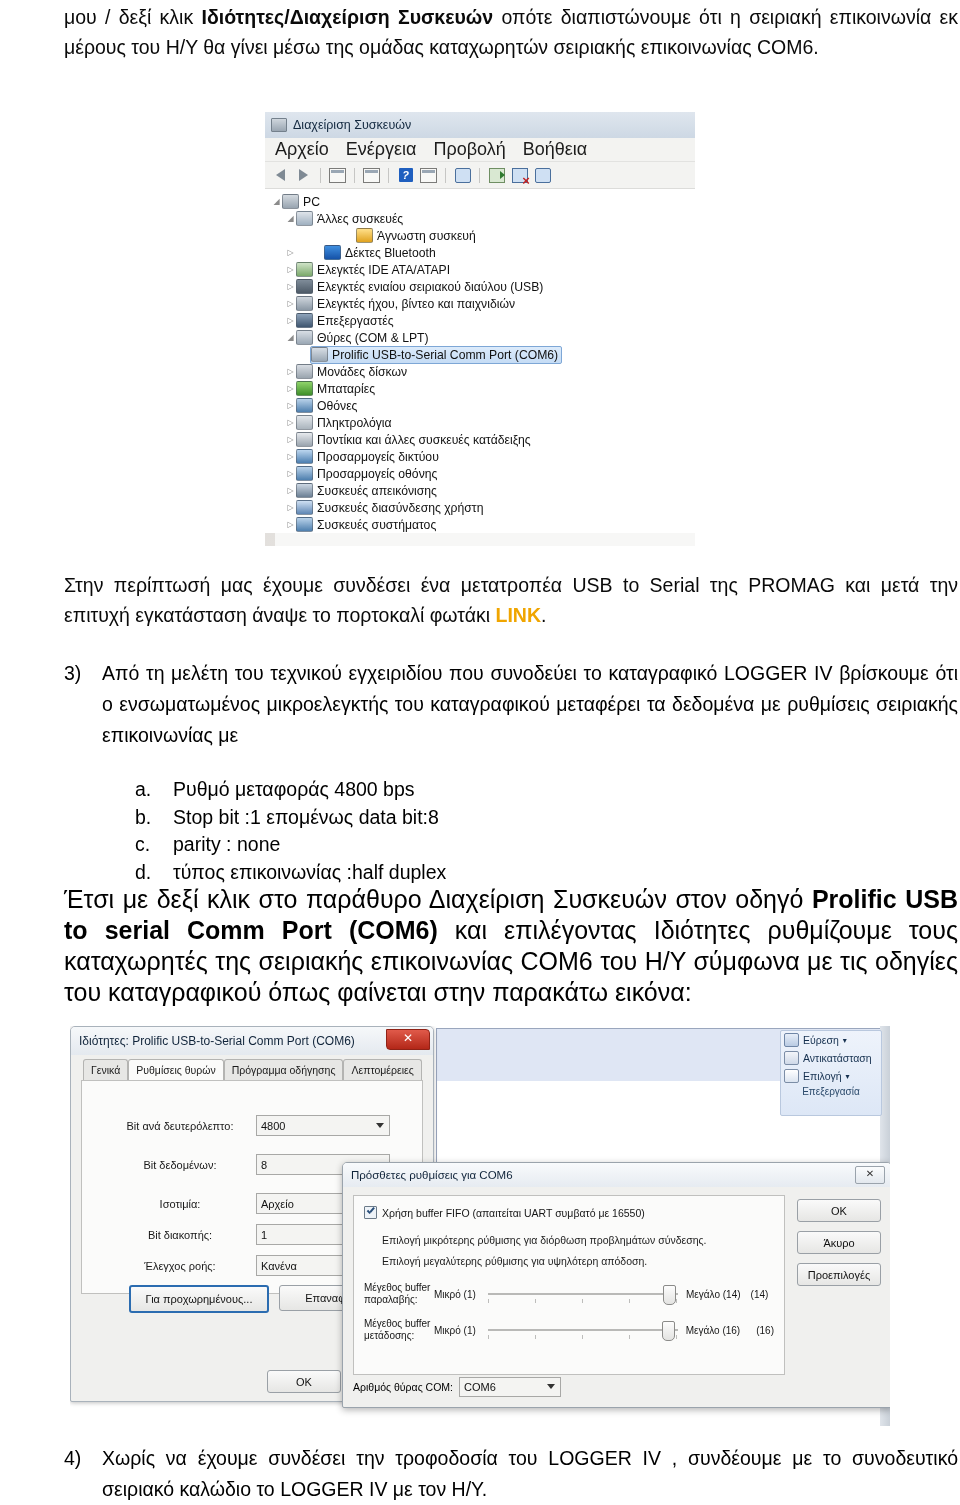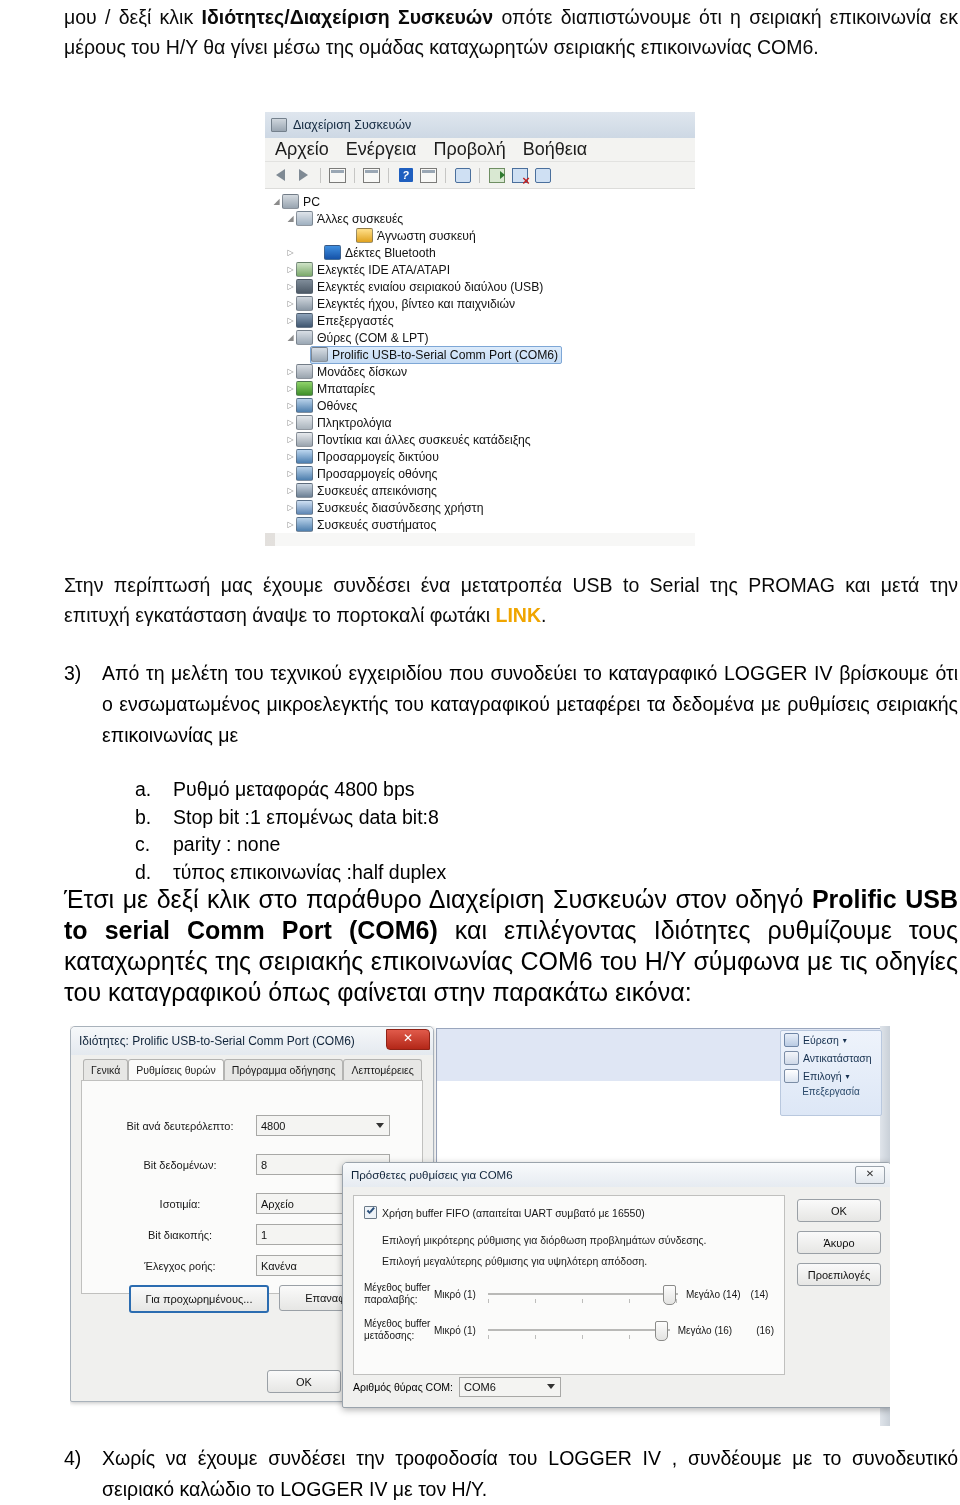--- a/index.html
+++ b/index.html
@@ -713,21 +713,21 @@
         </div>
 
         <div class="slider-row" style="left:10px; top:122px; width:410px;">
           <span class="slider-lab">Μέγεθος buffer μετάδοσης:</span>
           <span class="slider-min">Μικρό (1)</span>
           <span class="track">
             <i class="ticks"></i>
             <i class="thumb" id="thumb1" style="left: 92%;"></i>
           </span>
           <span class="slider-max">Μεγάλο (16)</span>
-          <span class="slider-max" style="margin-left:24px;text-align:center;">(16)</span>
+          <span class="slider-max" style="margin-left:16px;text-align:center;">(16)</span>
         </div>
       </div>
 
       <div class="adv-btns">
         <span class="btn">OK</span>
         <span class="btn">Άκυρο</span>
         <span class="btn">Προεπιλογές</span>
       </div>
 
       <div class="com-row">

